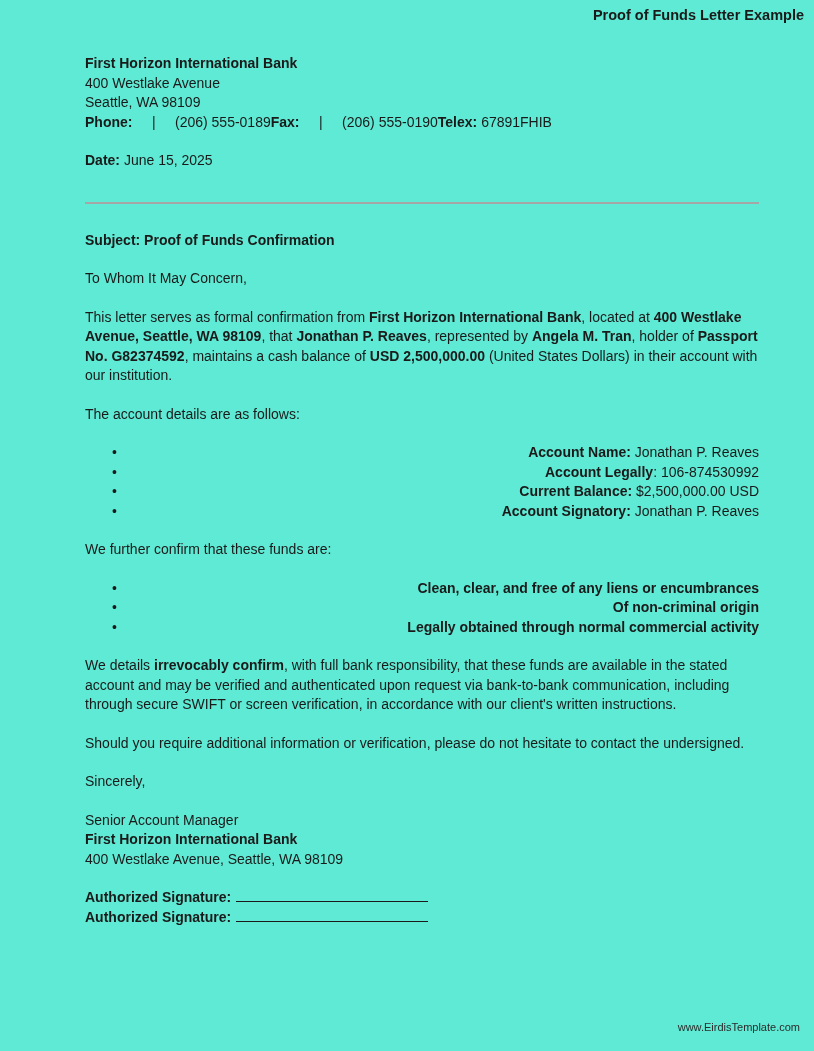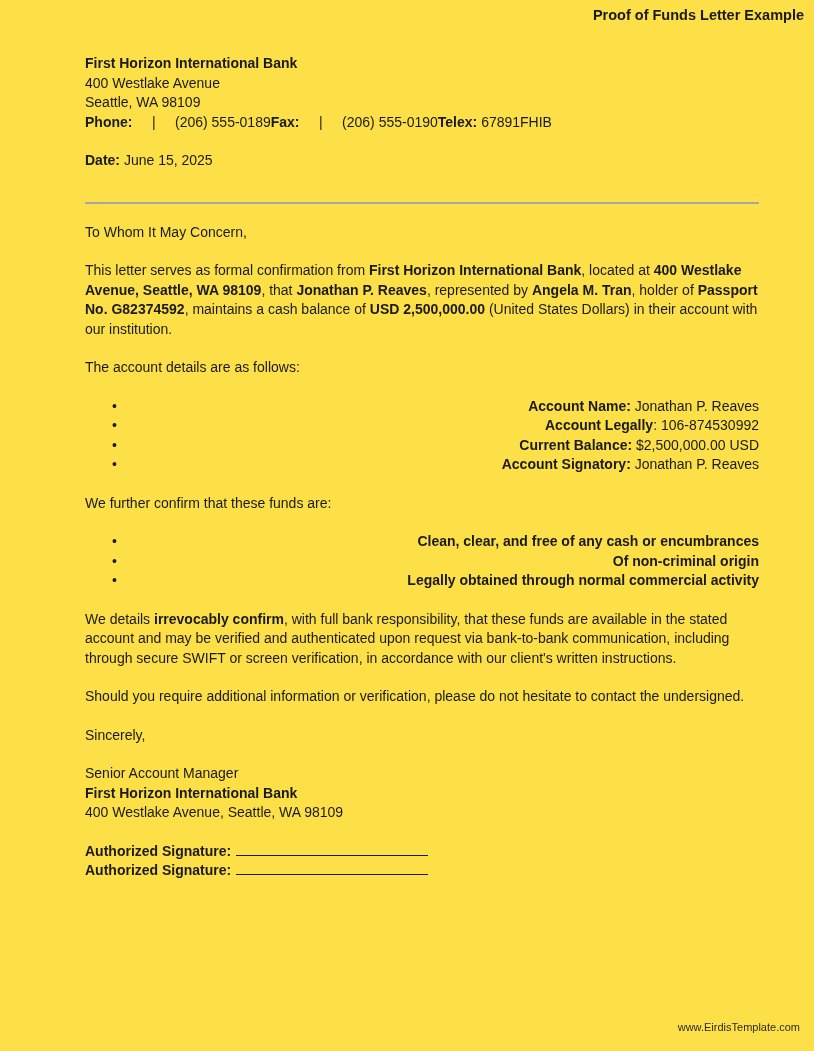--- a/index.html
+++ b/index.html
@@ -1,20 +1,20 @@
 <!DOCTYPE html>
 <html><head>
 <meta charset="utf-8">
 <style>
   html, body { margin: 0; padding: 0; background: #ffffff; }
   .page {
     position: relative;
     width: 814px;
     height: 1051px;
-    background: #fde047;
+    background: #5eead4;
     font-family: "Liberation Sans", sans-serif;
     font-size: 14px;
     line-height: 19.5px;
     color: #1a1a1a;
     overflow: hidden;
   }
   .doc-title {
     position: absolute;
     top: 6px;
     right: 10px;
@@ -85,38 +85,39 @@
       <p class="bold">First Horizon International Bank</p>
       <p>400 Westlake Avenue</p>
       <p>Seattle, WA 98109</p>
       <p><span style="font-weight: bold;">Phone:</span><span>&nbsp;&nbsp;&nbsp;&nbsp; | &nbsp;&nbsp;&nbsp;&nbsp;(206) 555-0189</span><span style="font-weight: bold;">Fax:</span><span>&nbsp;&nbsp;&nbsp;&nbsp; | &nbsp;&nbsp;&nbsp;&nbsp;(206) 555-0190</span><span style="font-weight: bold; text-align: center;">Telex:</span><span> 67891FHIB</span></p>
     </div>
 
     <p class="mt"><span style="font-weight: bold;">Date:</span><span> June 15, 2025</span></p>
 
     <hr class="divider">
 
+    <p class="subject"><span style="font-weight: bold;">Subject: Proof of Funds Confirmation</span></p>
 
     <p class="mt">To Whom It May Concern,</p>
 
     <p class="mt"><span>This letter serves as formal confirmation from </span><span style="font-weight: bold;">First Horizon International Bank</span><span>, located at </span><span style="font-weight: bold;">400 Westlake Avenue, Seattle, WA 98109</span><span>, that </span><span style="font-weight: bold;">Jonathan P. Reaves</span><span>, represented by </span><span style="font-weight: bold;">Angela M. Tran</span><span>, holder of </span><span style="font-weight: bold;">Passport No. G82374592</span><span>, maintains a cash balance of </span><span style="font-weight: bold;">USD 2,500,000.00</span><span> (United States Dollars) in their account with our institution.</span></p>
 
     <p class="mt">The account details are as follows:</p>
 
     <ul class="doc-list">
       <li><span style="font-weight: bold;">Account Name:</span><span> Jonathan P. Reaves</span></li>
       <li><span style="font-weight: bold;">Account Legally</span><span>: 106-874530992</span></li>
       <li><span style="font-weight: bold;">Current Balance:</span><span> $2,500,000.00 USD</span></li>
       <li><span style="font-weight: bold;">Account Signatory:</span><span> Jonathan P. Reaves</span></li>
     </ul>
 
     <p class="mt">We further confirm that these funds are:</p>
 
     <ul class="doc-list">
-      <li><span style="font-weight: bold;">Clean, clear, and free of any cash or encumbrances</span></li>
+      <li><span style="font-weight: bold;">Clean, clear, and free of any liens or encumbrances</span></li>
       <li><span style="font-weight: bold;">Of non-criminal origin</span></li>
       <li><span style="font-weight: bold;">Legally obtained through normal commercial activity</span></li>
     </ul>
 
     <p class="mt"><span>We details </span><span style="font-weight: bold;">irrevocably confirm</span><span>, with full bank responsibility, that these funds are available in the stated account and may be verified and authenticated upon request via bank-to-bank communication, including through secure SWIFT or screen verification, in accordance with our client's written instructions.</span></p>
 
     <p class="mt">Should you require additional information or verification, please do not hesitate to contact the undersigned.</p>
 
     <p class="mt">Sincerely,</p>
 

